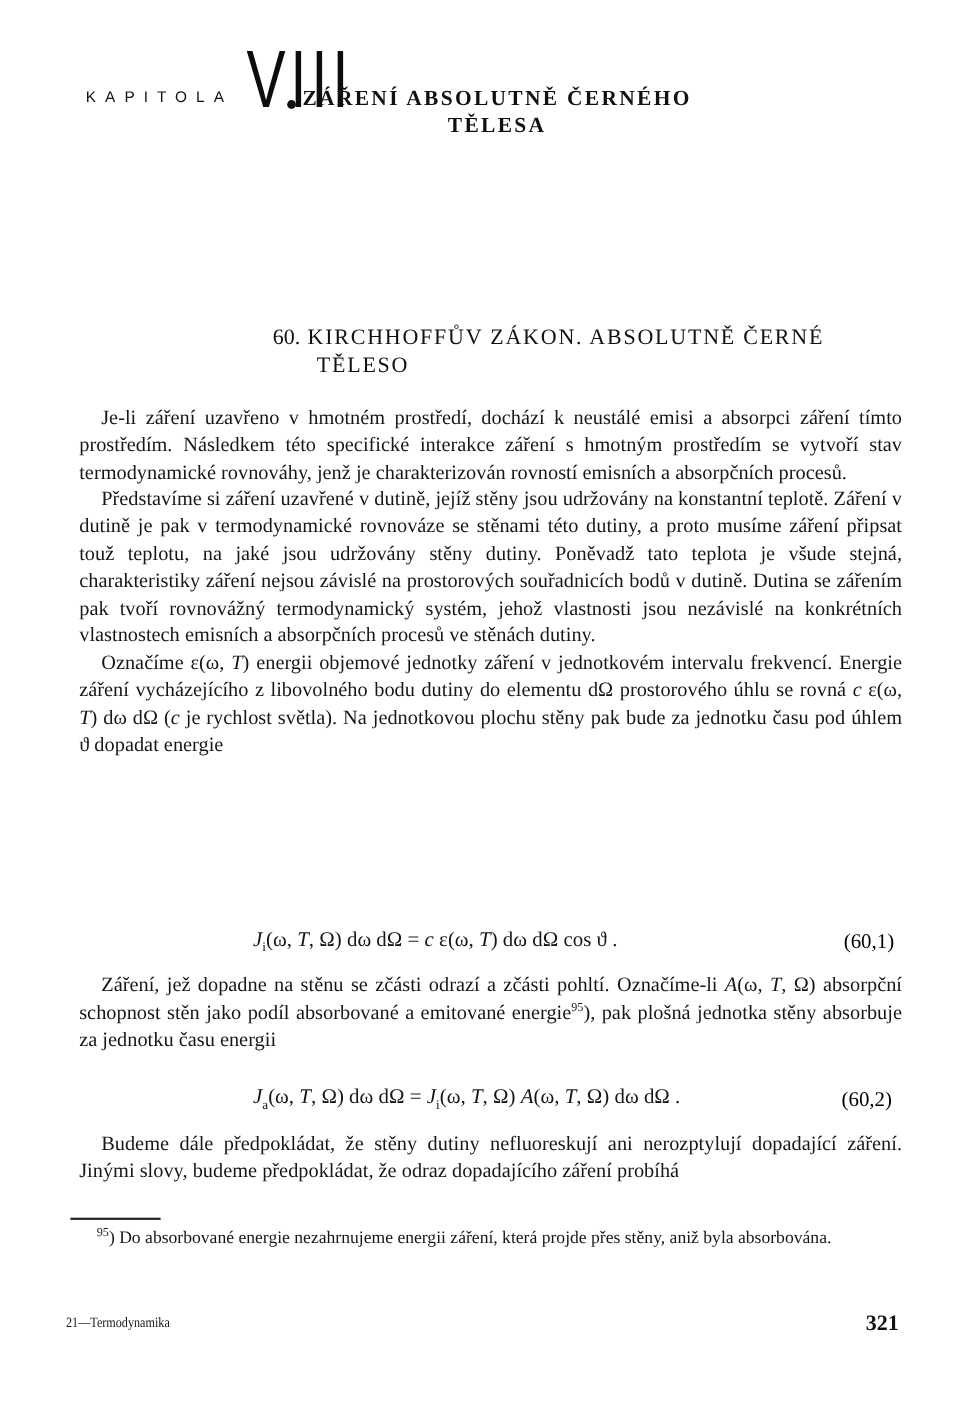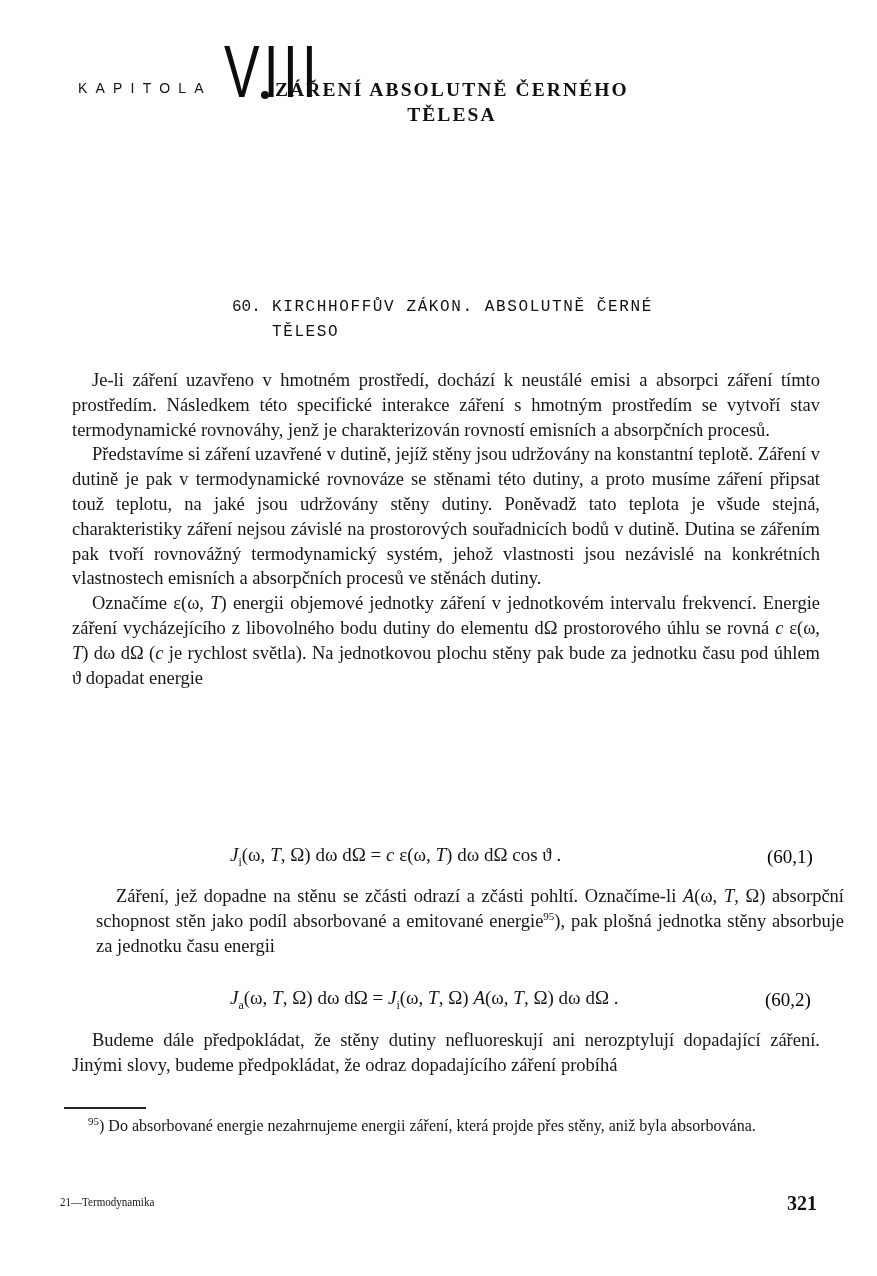--- a/index.html
+++ b/index.html
@@ -58,24 +58,24 @@
       font-family: Liberation Serif, serif;
       font-weight: bold;
       font-size: 19.5px;
       line-height: 25px;
       letter-spacing: 2.1px;
       color: #111;
       text-align: center;
     }
     .section-title {
       position: absolute;
-      left: 232px;
+      left: 248px;
       top: 295px;
-      font-family: Liberation Mono, monospace;
-      font-size: 16px;
+      font-family: Liberation Serif, serif;
+      font-size: 20px;
       line-height: 25px;
       letter-spacing: 1.6px;
       color: #111;
     }
     .section-title .num {
       letter-spacing: 0;
     }
     .section-title .line2 {
       display: block;
       padding-left: 40px;
@@ -170,21 +170,21 @@
   <p>Je-li záření uzavřeno v hmotném prostředí, dochází k neustálé emisi a absorpci záření tímto prostředím. Následkem této specifické interakce záření s hmotným prostředím se vytvoří stav termodynamické rovnováhy, jenž je charakterizován rovností emisních a absorpčních procesů.</p>
   <p>Představíme si záření uzavřené v dutině, jejíž stěny jsou udržovány na konstantní teplotě. Záření v dutině je pak v termodynamické rovnováze se stěnami této dutiny, a proto musíme záření připsat touž teplotu, na jaké jsou udržovány stěny dutiny. Poněvadž tato teplota je všude stejná, charakteristiky záření nejsou závislé na prostorových souřadnicích bodů v dutině. Dutina se zářením pak tvoří rovnovážný termodynamický systém, jehož vlastnosti jsou nezávislé na konkrétních vlastnostech emisních a absorpčních procesů ve stěnách dutiny.</p>
   <p><span>Označíme ε(ω, </span><i>T</i><span>) energii objemové jednotky záření v jednotkovém intervalu frekvencí. Energie záření vycházejícího z libovolného bodu dutiny do elementu dΩ prostorového úhlu se rovná </span><i>c</i><span> ε(ω, </span><i>T</i><span>) dω dΩ (</span><i>c</i><span> je rychlost světla). Na jednotkovou plochu stěny pak bude za jednotku času pod úhlem ϑ dopadat energie</span></p>
 </div>
 
 <div class="equation" style="left:230px; top:844px;">
   <i>J</i><sub style="font-size:12px;">i</sub><span>(ω, </span><i>T</i><span>, Ω) dω dΩ = </span><i>c</i><span> ε(ω, </span><i>T</i><span>) dω dΩ cos ϑ .</span>
 </div>
 <div class="eq-num" style="left:767px; top:846px;">(60,1)</div>
 
-<div class="body-text" style="top:884px;margin-left:24px;">
+<div class="body-text" style="top:884px;">
   <p><span>Záření, jež dopadne na stěnu se zčásti odrazí a zčásti pohltí. Označíme-li </span><i>A</i><span>(ω, </span><i>T</i><span>, Ω) absorpční schopnost stěn jako podíl absorbované a emitované energie</span><sup>95</sup><span>), pak plošná jednotka stěny absorbuje za jednotku času energii</span></p>
 </div>
 
 <div class="equation" style="left:230px; top:987px;">
   <i>J</i><sub style="font-size:12px;">a</sub><span>(ω, </span><i>T</i><span>, Ω) dω dΩ = </span><i>J</i><sub style="font-size:12px;">i</sub><span>(ω, </span><i>T</i><span>, Ω) </span><i>A</i><span>(ω, </span><i>T</i><span>, Ω) dω dΩ .</span>
 </div>
 <div class="eq-num" style="left:765px; top:989px;text-align:right;">(60,2)</div>
 
 <div class="body-text" style="top:1028px;">
   <p>Budeme dále předpokládat, že stěny dutiny nefluoreskují ani nerozptylují dopadající záření. Jinými slovy, budeme předpokládat, že odraz dopadajícího záření probíhá</p>

